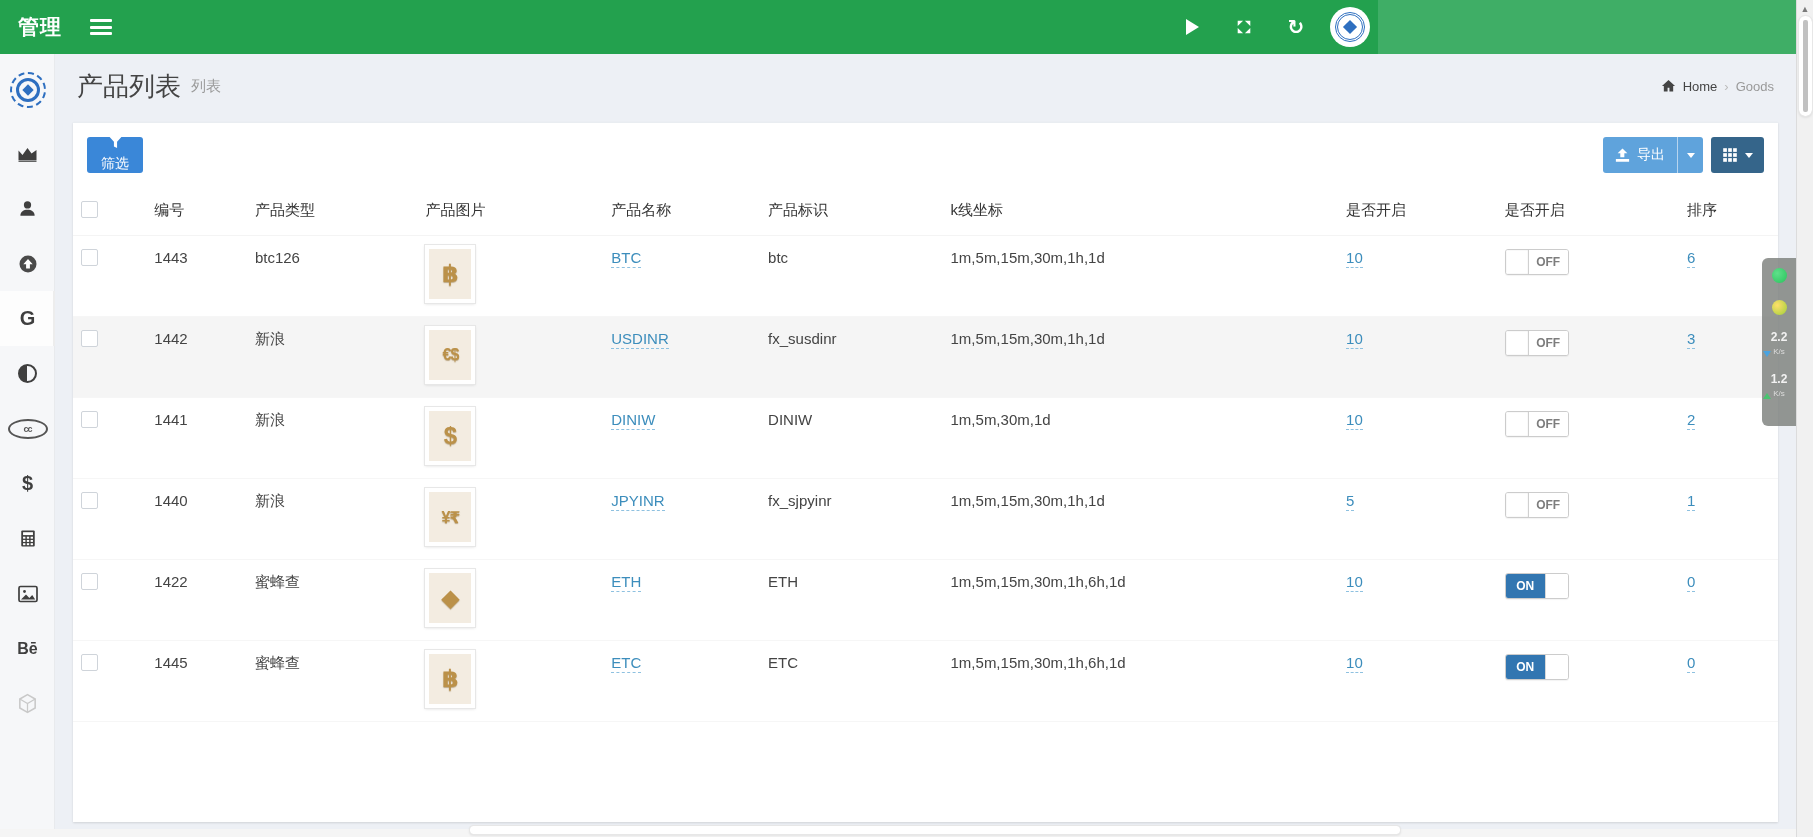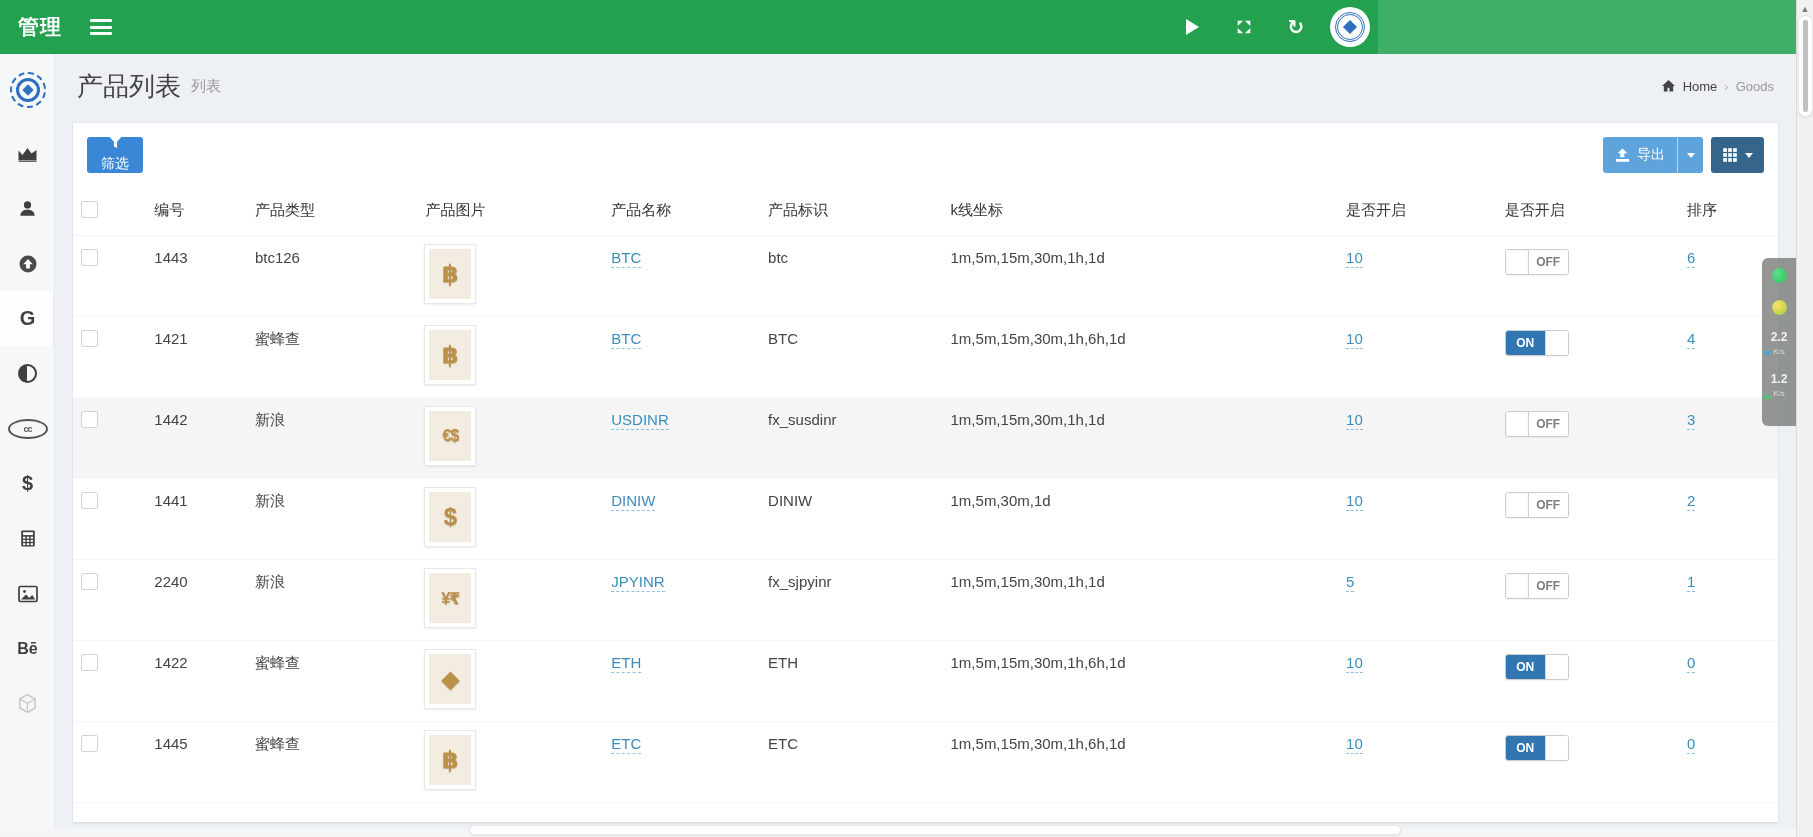--- a/index.html
+++ b/index.html
@@ -295,39 +295,20 @@
             <td><a class="lnk">BTC</a></td>
             <td>btc</td>
             <td>1m,5m,15m,30m,1h,1d</td>
             <td><a class="lnk">10</a></td>
             <td><span class="toggle off">
                 <i class="t-knob"></i>
                 <i class="t-lab">OFF</i>
               </span></td>
             <td><a class="lnk">6</a></td>
           </tr>
-          <tr>
-            <td><span class="cb"></span></td>
-            <td>1421</td>
-            <td>蜜蜂查</td>
-            <td>
-              <span class="thumb">
-                <i class="glyph g1">฿</i>
-              </span>
-            </td>
-            <td><a class="lnk">BTC</a></td>
-            <td>BTC</td>
-            <td>1m,5m,15m,30m,1h,6h,1d</td>
-            <td><a class="lnk">10</a></td>
-            <td><span class="toggle on">
-                <i class="t-lab">ON</i>
-                <i class="t-knob"></i>
-              </span></td>
-            <td><a class="lnk">4</a></td>
-          </tr>
           <tr class="hl">
             <td><span class="cb"></span></td>
             <td>1442</td>
             <td>新浪</td>
             <td>
               <span class="thumb">
                 <i class="glyph g2">€$</i>
               </span>
             </td>
             <td><a class="lnk">USDINR</a></td>
@@ -354,21 +335,21 @@
             <td>1m,5m,30m,1d</td>
             <td><a class="lnk">10</a></td>
             <td><span class="toggle off">
                 <i class="t-knob"></i>
                 <i class="t-lab">OFF</i>
               </span></td>
             <td><a class="lnk">2</a></td>
           </tr>
           <tr>
             <td><span class="cb"></span></td>
-            <td>2240</td>
+            <td>1440</td>
             <td>新浪</td>
             <td>
               <span class="thumb">
                 <i class="glyph g2">¥₹</i>
               </span>
             </td>
             <td><a class="lnk">JPYINR</a></td>
             <td>fx_sjpyinr</td>
             <td>1m,5m,15m,30m,1h,1d</td>
             <td><a class="lnk">5</a></td>

